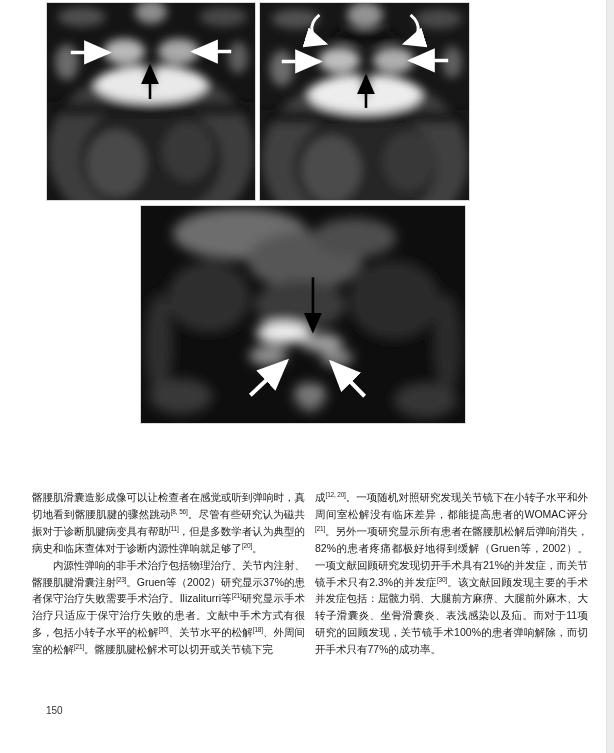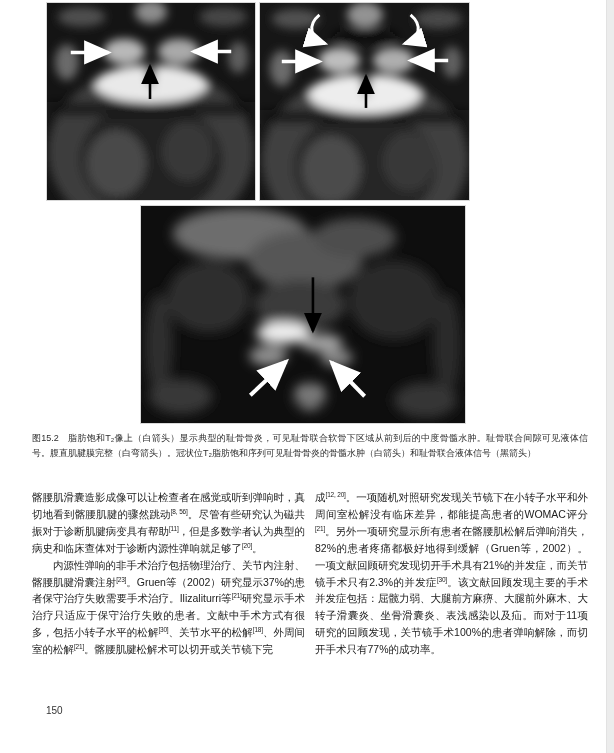--- a/index.html
+++ b/index.html
@@ -168,23 +168,20 @@
       </g>
       <g>
         <line x1="110" y1="191" x2="146" y2="157" stroke="#ffffff" stroke-width="4" marker-end="url(#wa3)"></line>
       </g>
       <g>
         <line x1="225" y1="192" x2="192" y2="158" stroke="#ffffff" stroke-width="4" marker-end="url(#wa3)"></line>
       </g>
     </svg>
   </div>
 
-  <div class="caption">
-    <span class="cap-label">图15.2</span><span>脂肪饱和T₂像上（白箭头）显示典型的耻骨骨炎，可见耻骨联合软骨下区域从前到后的中度骨髓水肿。耻骨联合间隙可见液体信号。腹直肌腱膜完整（白弯箭头）。冠状位T₂脂肪饱和序列可见耻骨骨炎的骨髓水肿（白箭头）和耻骨联合液体信号（黑箭头）</span>
-  </div>
 
   <div class="columns">
     <div class="col">
         <p>髂腰肌滑囊造影成像可以让检查者在感觉或听到弹响时，真切地看到髂腰肌腱的骤然跳动<sup>[8, 56]</sup>。尽管有些研究认为磁共振对于诊断肌腱病变具有帮助<sup>[11]</sup>，但是多数学者认为典型的病史和临床查体对于诊断内源性弹响就足够了<sup>[20]</sup>。</p>
         <p class="indent">内源性弹响的非手术治疗包括物理治疗、关节内注射、髂腰肌腱滑囊注射<sup>[23]</sup>。Gruen等（2002）研究显示37%的患者保守治疗失败需要手术治疗。Ilizaliturri等<sup>[21]</sup>研究显示手术治疗只适应于保守治疗失败的患者。文献中手术方式有很多，包括小转子水平的松解<sup>[30]</sup>、关节水平的松解<sup>[18]</sup>、外周间室的松解<sup>[21]</sup>。髂腰肌腱松解术可以切开或关节镜下完</p>
       </div>
     <div class="col">
         <p>成<sup>[12, 20]</sup>。一项随机对照研究发现关节镜下在小转子水平和外周间室松解没有临床差异，都能提高患者的WOMAC评分<sup>[21]</sup>。另外一项研究显示所有患者在髂腰肌松解后弹响消失，82%的患者疼痛都极好地得到缓解（Gruen等，2002）。一项文献回顾研究发现切开手术具有21%的并发症，而关节镜手术只有2.3%的并发症<sup>[30]</sup>。该文献回顾发现主要的手术并发症包括：屈髋力弱、大腿前方麻痹、大腿前外麻木、大转子滑囊炎、坐骨滑囊炎、表浅感染以及疝。而对于11项研究的回顾发现，关节镜手术100%的患者弹响解除，而切开手术只有77%的成功率。</p>
       </div>
   </div>

